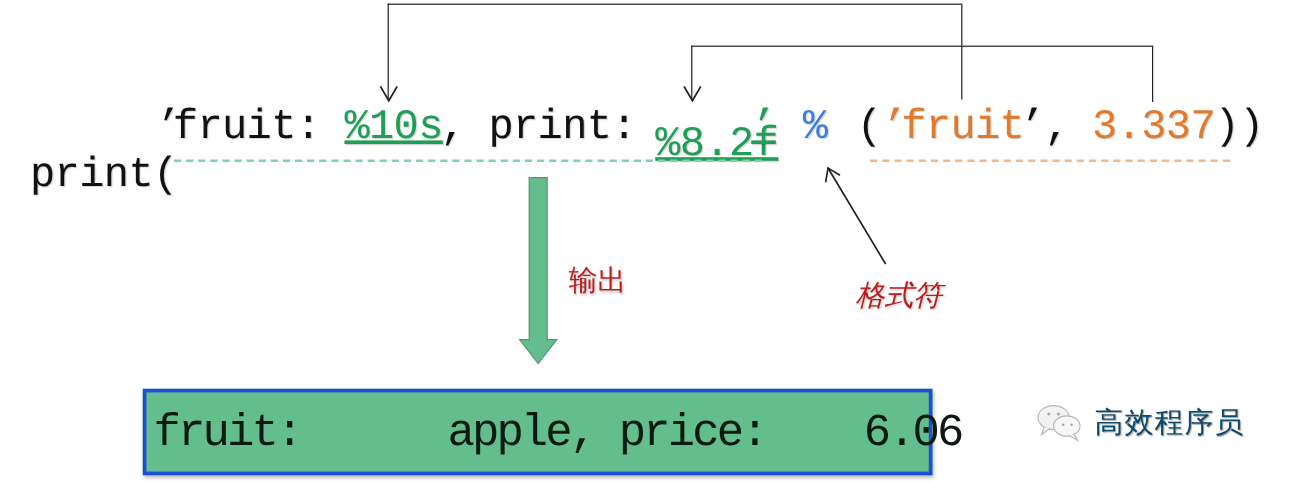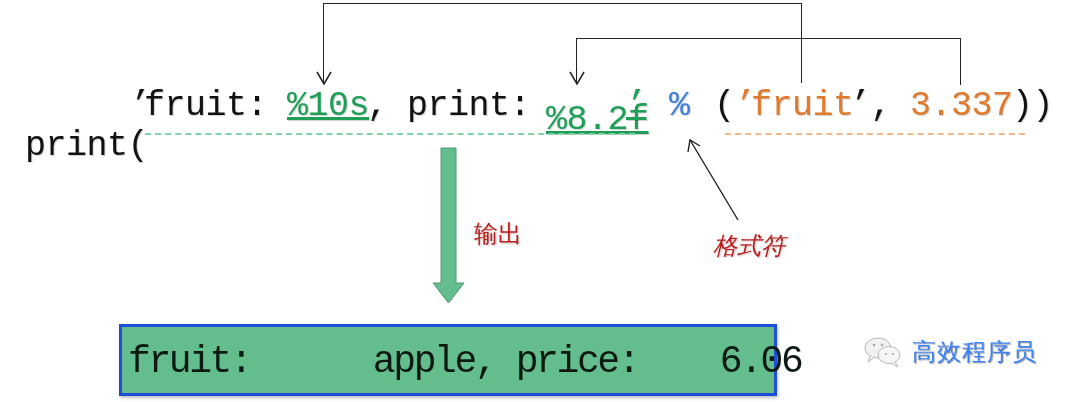--- a/index.html
+++ b/index.html
@@ -37,21 +37,21 @@
   .output-text {
     position: absolute; left: 6px; top: 12px; white-space: pre;
     font-family: "Liberation Mono", "DejaVu Sans Mono", monospace;
     font-size: 38px; line-height: 46px; color: #0d1a12;
     letter-spacing: -2.4px;
   }
   .watermark {
     position: absolute; left: 862px; top: 334px; height: 36px; display: flex; align-items: center;
   }
   .watermark-text {
-    font-family: "DejaVu Sans", sans-serif; font-size: 24px; color: #3b82f6;
+    font-family: "DejaVu Sans", sans-serif; font-size: 24px; color: #0c4a6e;
     text-shadow: 1px 1px 1px #9a9a9a, -1px -1px 0 #ffffff;
     margin-left: 6px; letter-spacing: 1px;
   }
 </style>
 </head>
 <body>
 
 <div>
   <div class="vline" style="left:323px; top:3px; height:80px;"></div>
   <div class="hline" style="left:323px; top:3px; width:478px;"></div>

